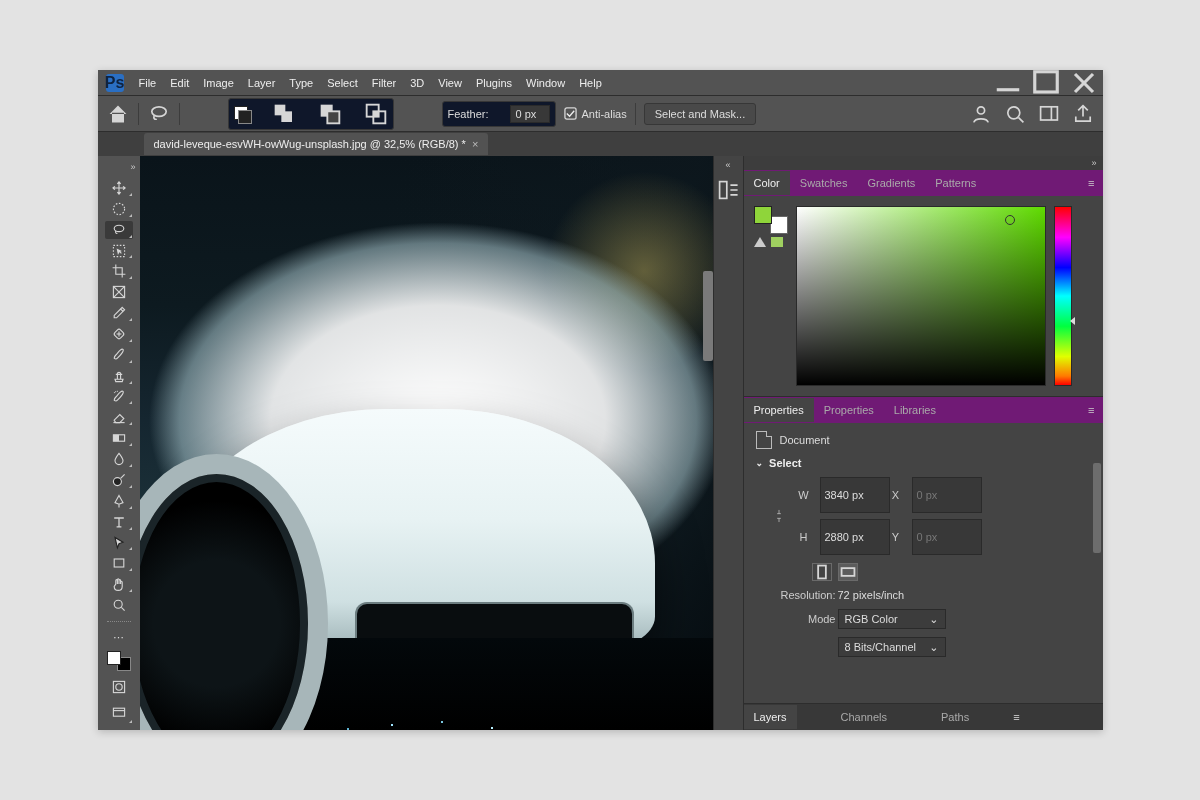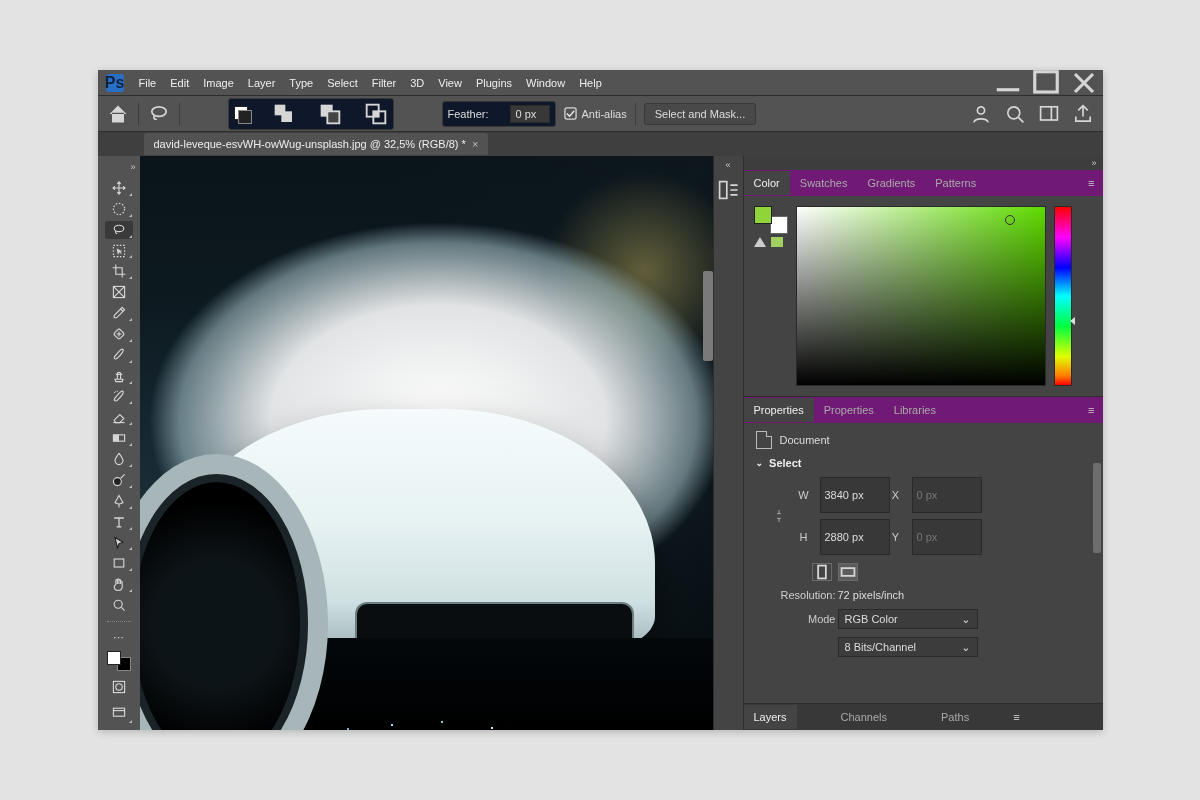--- a/index.html
+++ b/index.html
@@ -194,21 +194,21 @@
   .grid2 { display:grid; grid-template-columns: 16px 16px 60px 16px 60px; align-items:center; gap:6px 8px; margin-left:16px; }
   .lbl { color:#ccc; text-align:center; }
   .pin { width:70px; height:18px; background:#383838; border:1px solid #2a2a2a; color:#ddd; padding:17px 4px; font-size:11px; }
   .pin.dis { color:#777; }
   .link-icon { width:14px; height:14px; }
   .orient { display:flex; gap:6px; margin-left:56px; }
   .orient-btn { width:20px; height:18px; border:1px solid #6a6a6a; display:flex; align-items:center; justify-content:center; }
   .orient-btn.active { background:#5c5c5c; }
   .kv { display:flex; align-items:center; gap:2px; }
   .kv .k { width:80px; text-align:right; color:#ccc; }
-  .sel-dd { display:flex; align-items:center; justify-content:space-between; width:140px; height:20px; background:#3c3c3c; border:1px solid #2a2a2a; padding:0 6px; color:#ddd; font-size:11px;text-align:center; }
+  .sel-dd { display:flex; align-items:center; justify-content:space-between; width:108px; height:20px; background:#3c3c3c; border:1px solid #2a2a2a; padding:0 6px; color:#ddd; font-size:11px;text-align:center; }
   
   .layers-tabs { height:26px; background:#383838; display:flex; align-items:center;gap:34px; }
   
   svg { stroke:#d6d6d6; stroke-width:1.4; fill:none; }
 </style>
 </head>
 <body>
 
 <div class="app">
 

